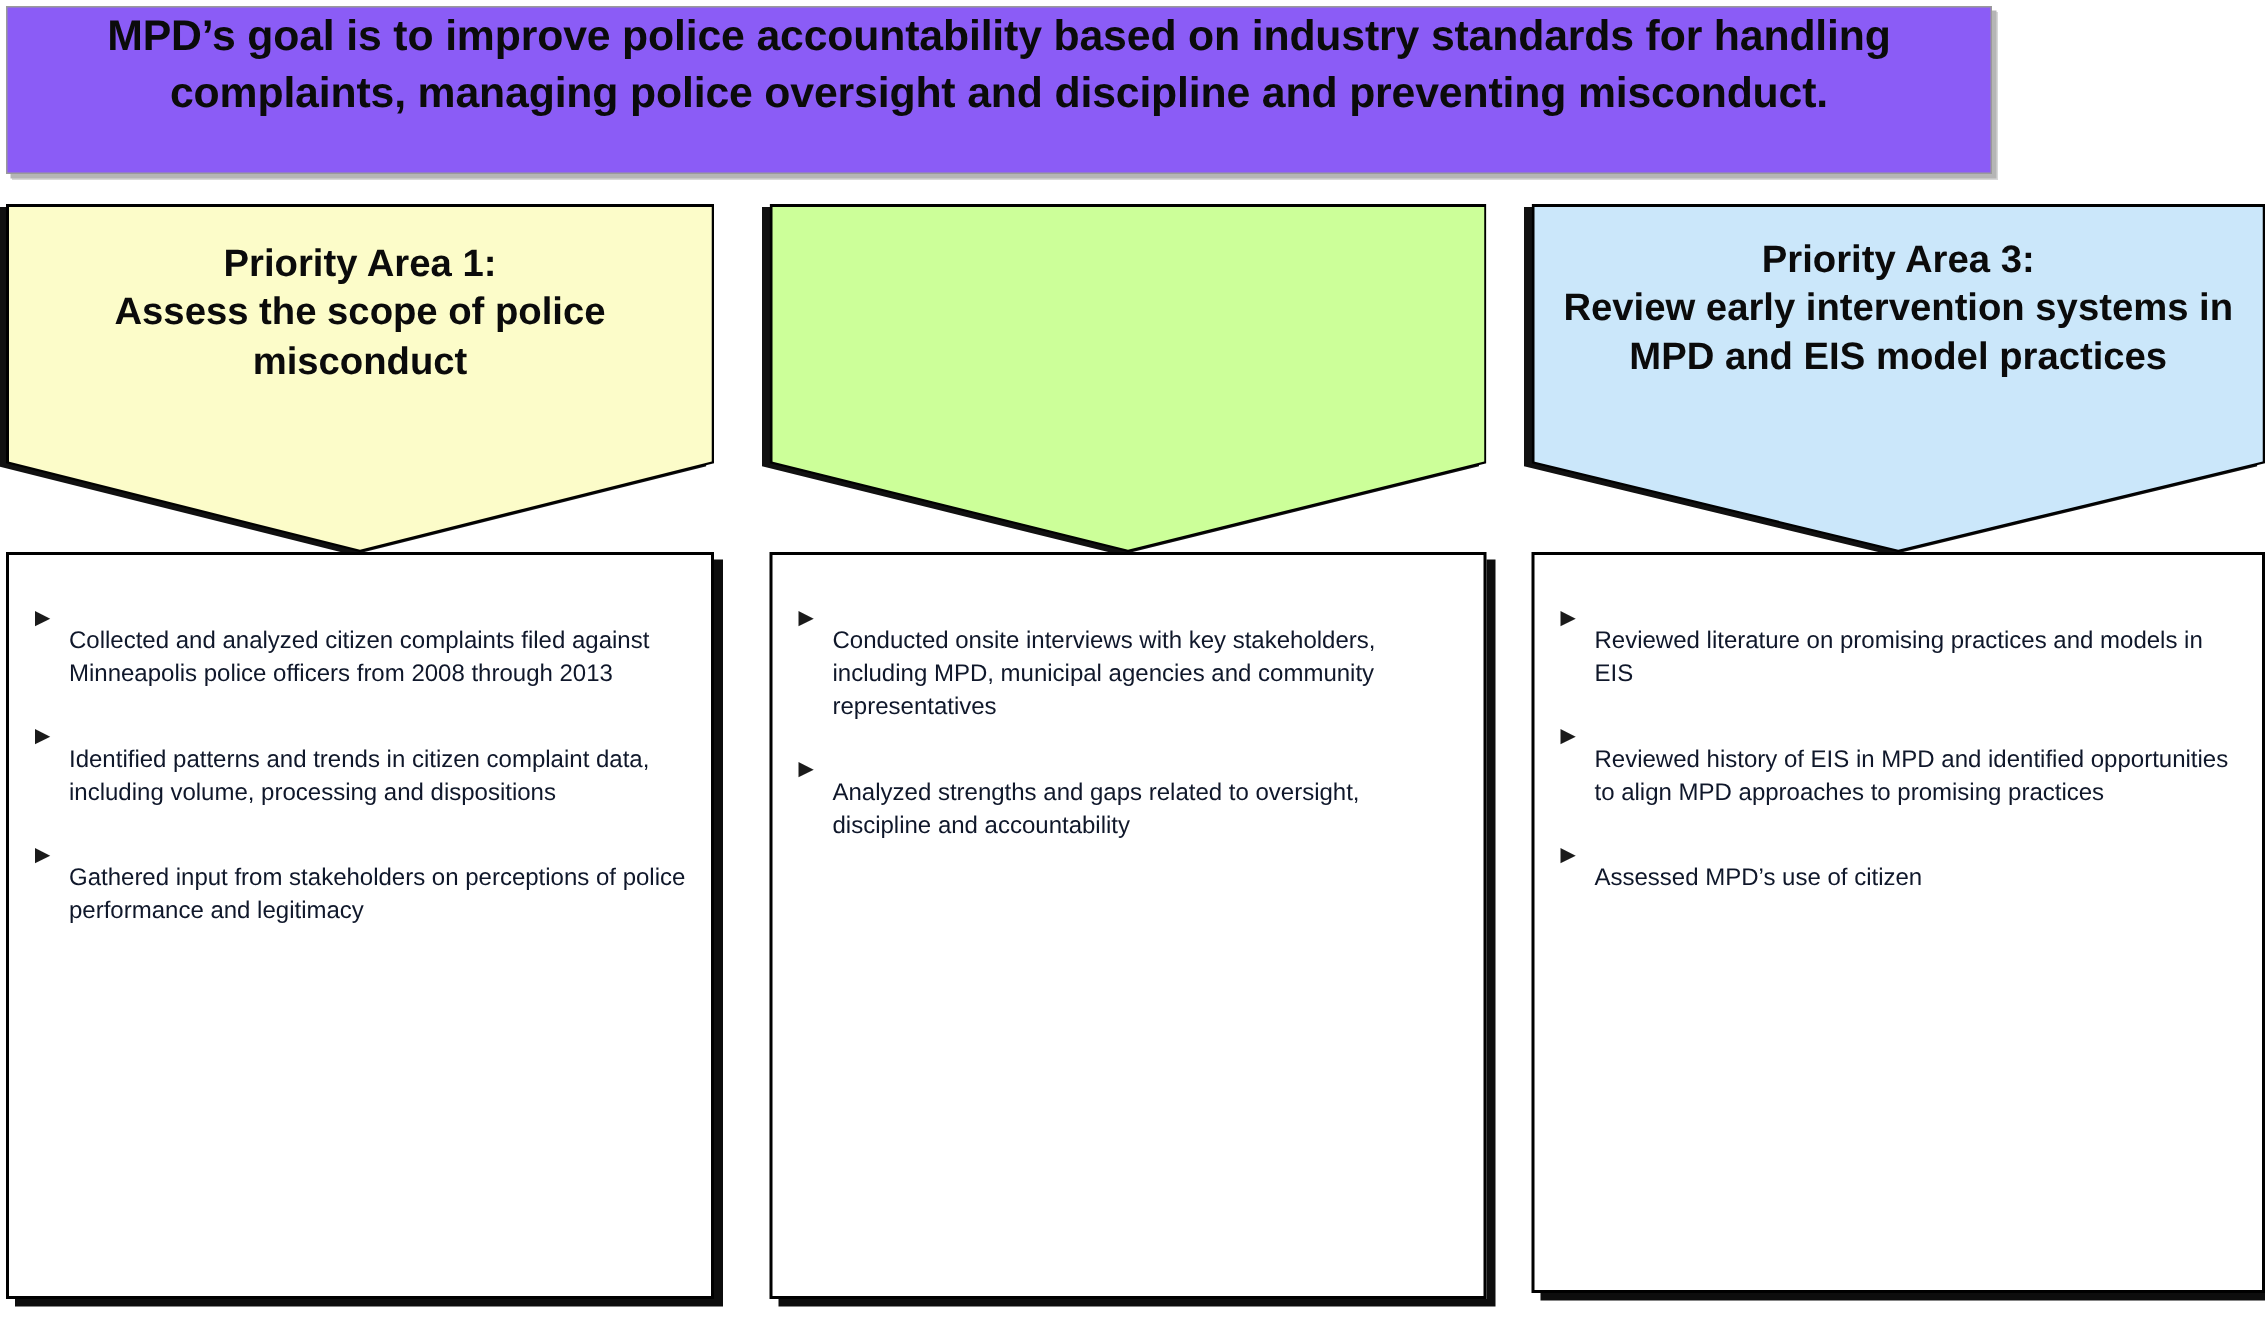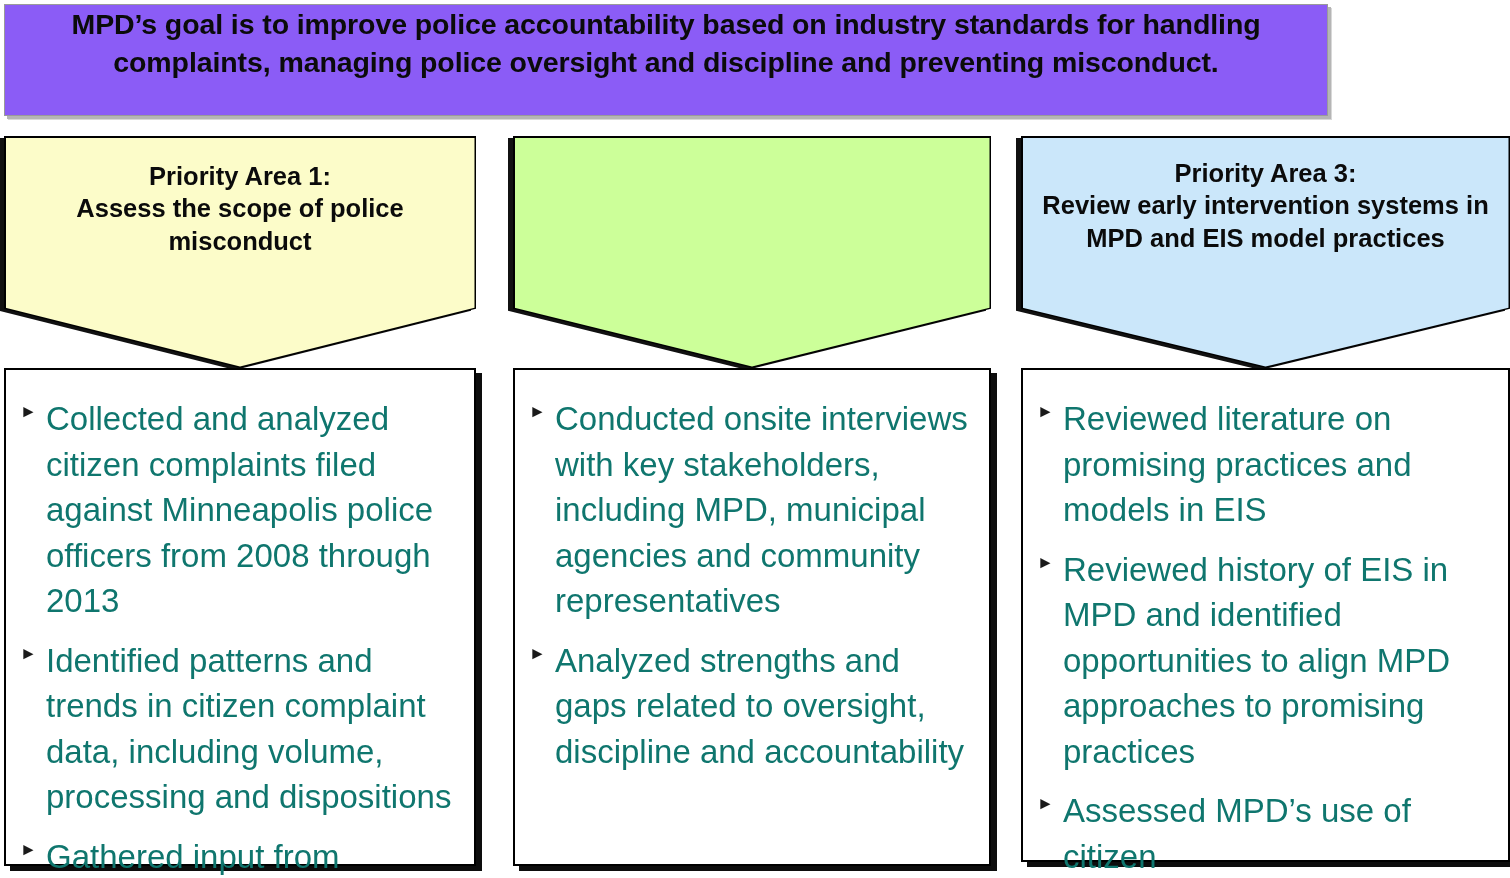--- a/index.html
+++ b/index.html
@@ -131,23 +131,24 @@
     flex: 0 0 auto;
     width: 26px;
     font-size: 17px;
     line-height: 1.48;
     color: #1a1a1a;
     padding-top: 3px;
     text-align: left;
   }
   .bullet-text {
     flex: 1 1 auto;
-    font-size: 33px;
+    font-size: 16px;
     line-height: 1.38;
-    color: #0f766e;
+    color: #0f172a;
+    margin-top: 21px;
   }
 </style>
 </head>
 <body>
 
 <div id="goal-banner">
   <div class="goal-text">MPD’s goal is to improve police accountability based on industry standards for handling complaints, managing police oversight and discipline and preventing misconduct.</div>
 </div>
 
 <div class="column" id="column-1">

